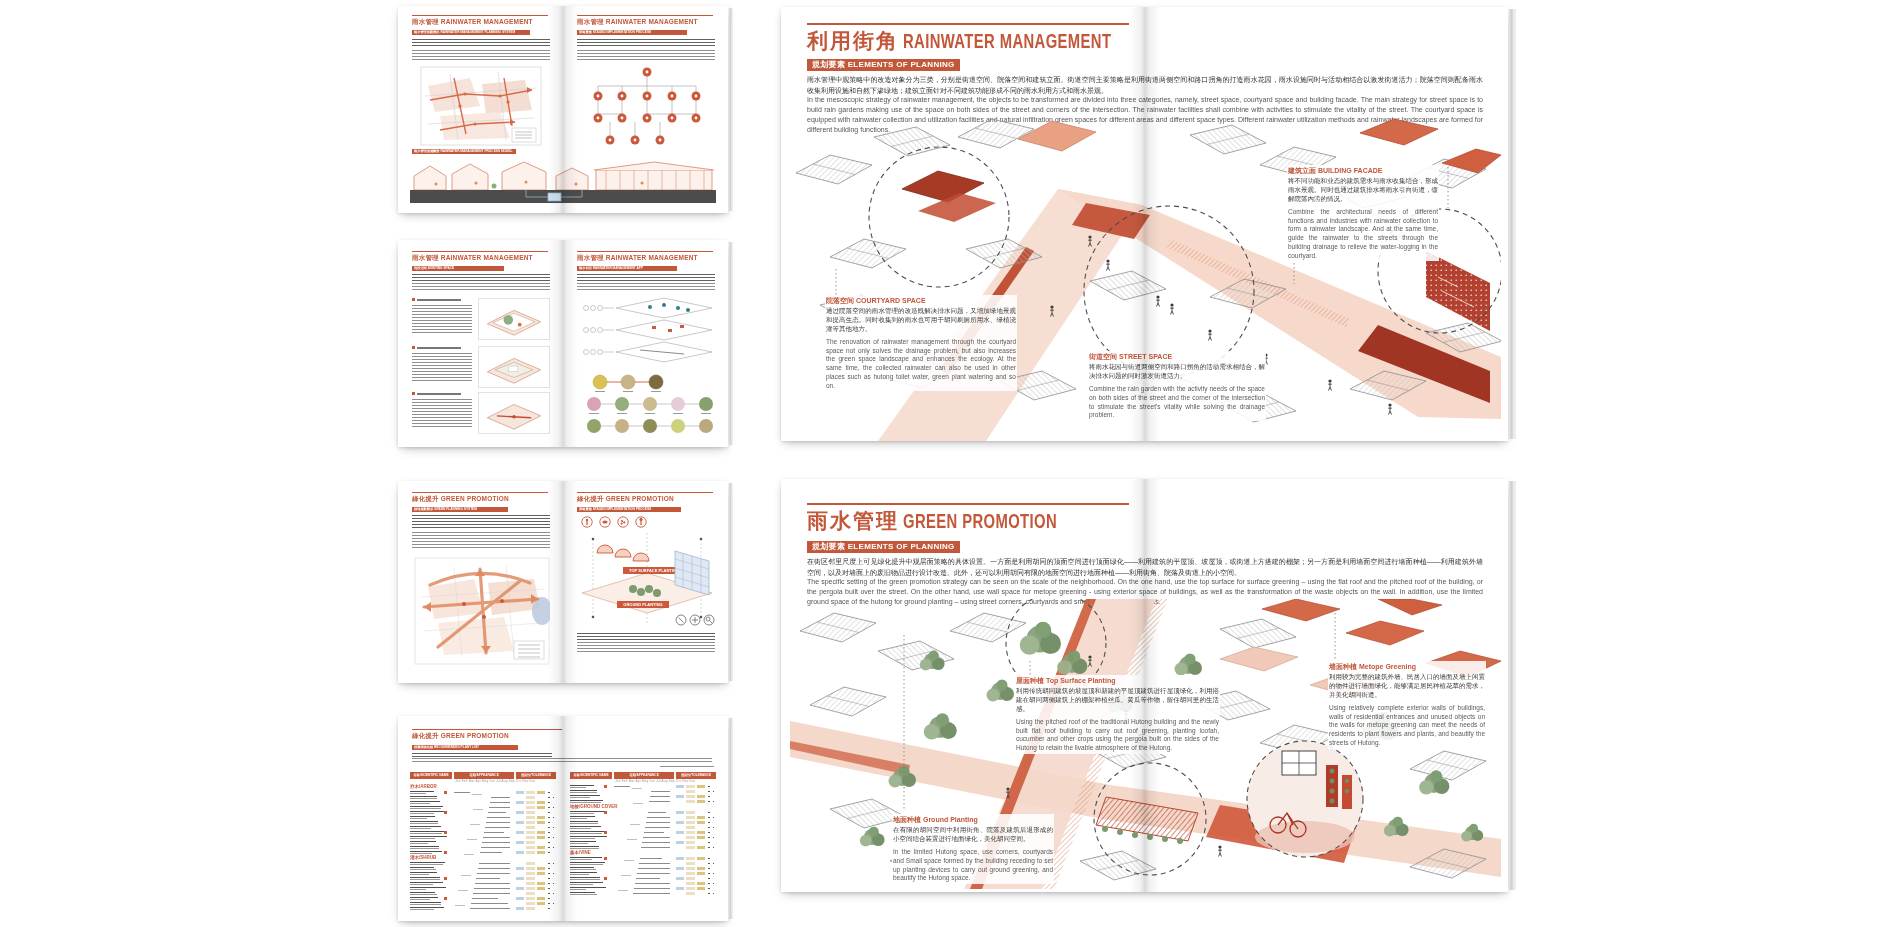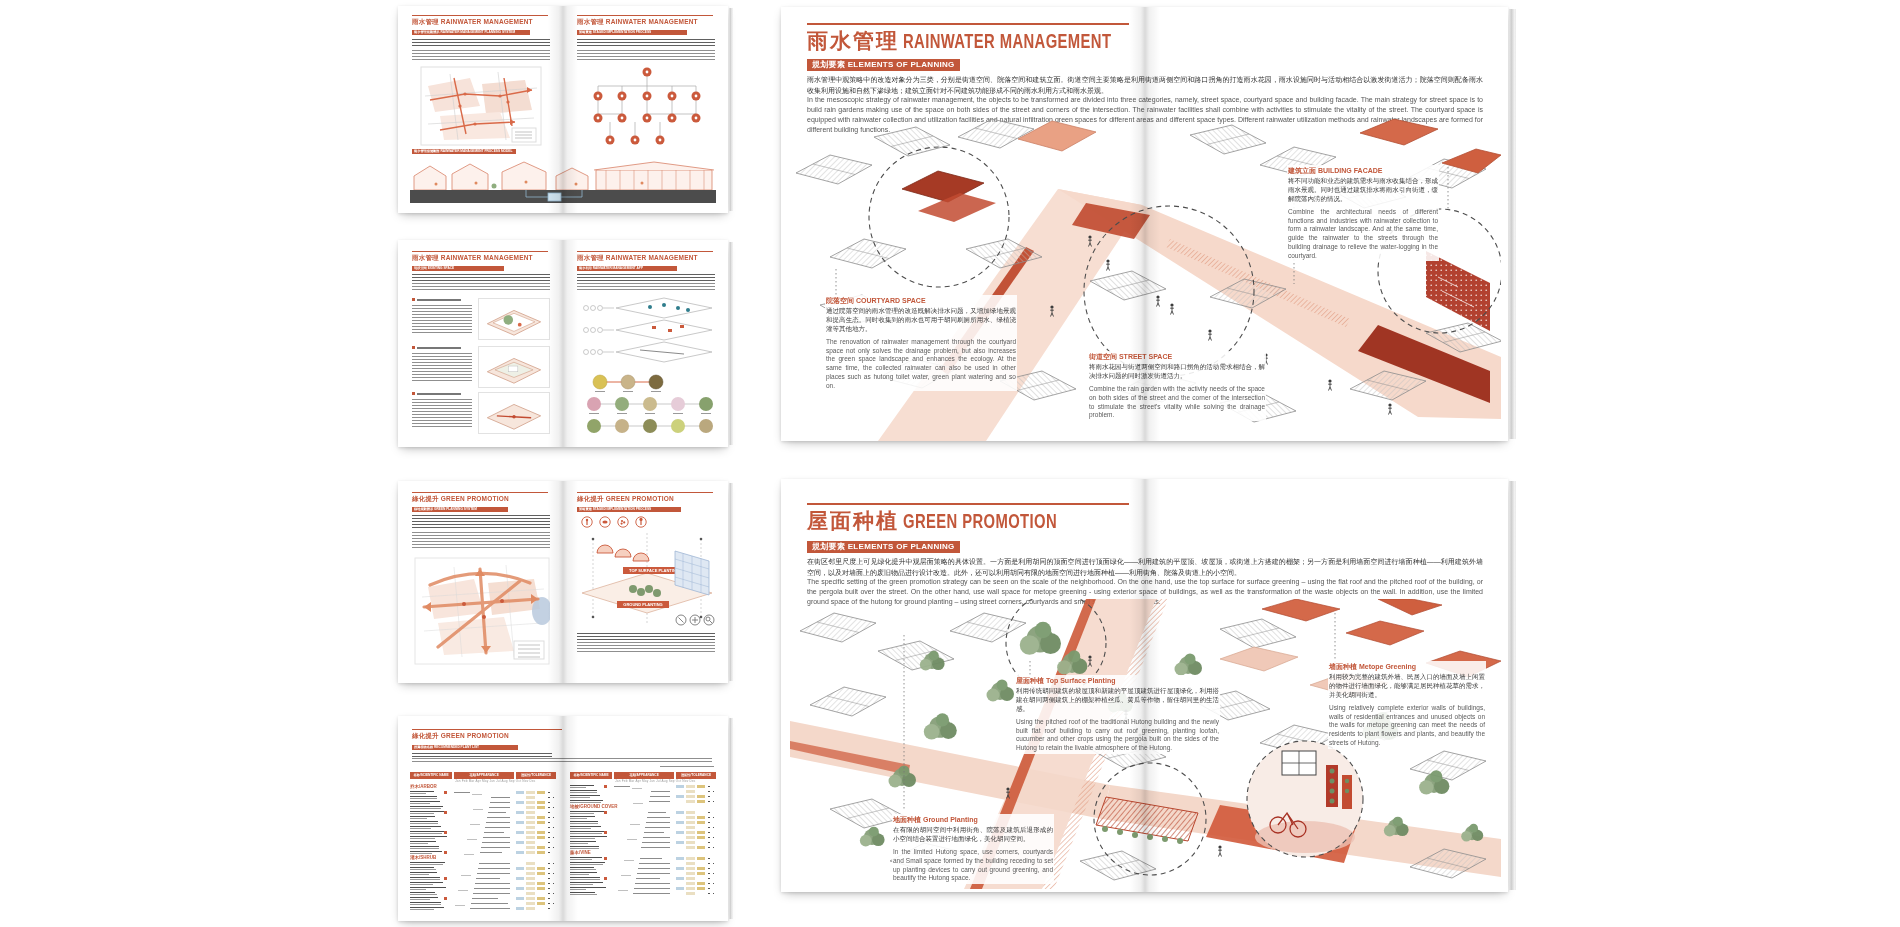--- a/index.html
+++ b/index.html
@@ -888,21 +888,21 @@
           <div style="left: 142.5px; top: 1.6px; width: 1.8px; height: 1.8px; background: rgb(85, 85, 85);"></div>
         </div>
       </div>
     <div class="fold"></div>
     <div class="pagestack"></div>
   </section>
 
   <section class="spread big" style="left:781px;top:7px;width:727px;height:434px">
     <div class="bigrule" style="left:26px;top:16px;width:322px"></div>
     <div class="bigtitle" style="left:26px;top:20px">
-      <span class="zh">雨水管理</span>
+      <span class="zh">利用街角</span>
       <span class="en">RAINWATER MANAGEMENT</span>
     </div>
     <div class="sectag" style="left:26px;top:52px">規划要素 ELEMENTS OF PLANNING</div>
     <div class="intro-zh" style="left:26px;top:68px;width:676px">雨水管理中观策略中的改造对象分为三类，分别是街道空间、院落空间和建筑立面。街道空间主要策略是利用街道两侧空间和路口拐角的打造雨水花园，雨水设施同时与活动相结合以激发街道活力；院落空间则配备雨水收集利用设施和自然下渗绿地；建筑立面针对不同建筑功能形成不同的雨水利用方式和雨水景观。</div>
     <div class="intro-en" style="left:26px;top:88px;width:676px">In the mesoscopic strategy of rainwater management, the objects to be transformed are divided into three categories, namely, street space, courtyard space and building facade. The main strategy for street space is to build rain gardens making use of the space on both sides of the street and corners of the intersection. The rainwater facilities shall combine with activities to stimulate the vitality of the street. The courtyard space is equipped with rainwater collection and utilization facilities and natural infiltration green spaces for different areas and different space types. Different rainwater utilization methods and rainwater landscapes are formed for different building functions.</div>
 
     <svg class="drawing" style="left:9px;top:112px" width="711" height="322" viewBox="0 0 711 322">
 
       <polygon points="88,322 268,70 352,86 196,322" fill="#f7ded2"></polygon>
       <polygon points="268,70 352,86 711,238 711,300 628,298" fill="#f6d9cb"></polygon>
@@ -982,21 +982,21 @@
       <p class="zh">将雨水花园与街道两侧空间和路口拐角的活动需求相结合，解决排水问题的同时激发街道活力。</p>
       <p class="en">Combine the rain garden with the activity needs of the space on both sides of the street and the corner of the intersection to stimulate the street's vitality while solving the drainage problem.</p>
     </div>
     <div class="fold"></div>
     <div class="pagestack"></div>
   </section>
 
   <section class="spread big" style="left:781px;top:479px;width:727px;height:413px">
     <div class="bigrule" style="left:26px;top:24px;width:322px"></div>
     <div class="bigtitle" style="left:26px;top:28px">
-      <span class="zh">屋面种植</span>
+      <span class="zh">雨水管理</span>
       <span class="en">GREEN PROMOTION</span>
     </div>
     <div class="sectag" style="left:26px;top:62px">規划要素 ELEMENTS OF PLANNING</div>
     <div class="intro-zh" style="left:26px;top:78px;width:676px">在街区邻里尺度上可见绿化提升中观层面策略的具体设置。一方面是利用胡同的顶面空间进行顶面绿化——利用建筑的平屋顶、坡屋顶，或街道上方搭建的棚架；另一方面是利用墙面空间进行墙面种植——利用建筑外墙空间，以及对墙面上的废旧物品进行设计改造。此外，还可以利用胡同有限的地面空间进行地面种植——利用街角、院落及街道上的小空间。</div>
     <div class="intro-en" style="left:26px;top:98px;width:676px">The specific setting of the green promotion strategy can be seen on the scale of the neighborhood. On the one hand, use the top surface for surface greening – using the flat roof and the pitched roof of the building, or the pergola built over the street. On the other hand, use wall space for metope greening - using exterior space of buildings, as well as the transformation of the waste objects on the wall. In addition, use the limited ground space of the hutong for ground planting – using street corners, courtyards and small spaces on the streets.</div>
 
     <svg class="drawing" style="left:9px;top:120px" width="711" height="290" viewBox="0 0 711 290">
 
       <polygon points="306,0 366,0 252,290 174,290" fill="#f6dcd0"></polygon>
       <polygon points="0,122 320,186 312,220 0,158" fill="#f4d8ca"></polygon>

